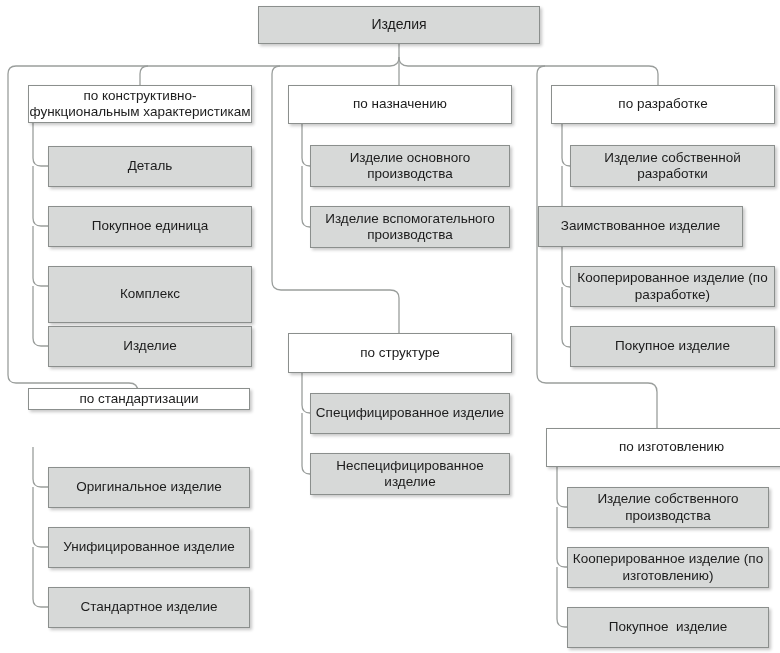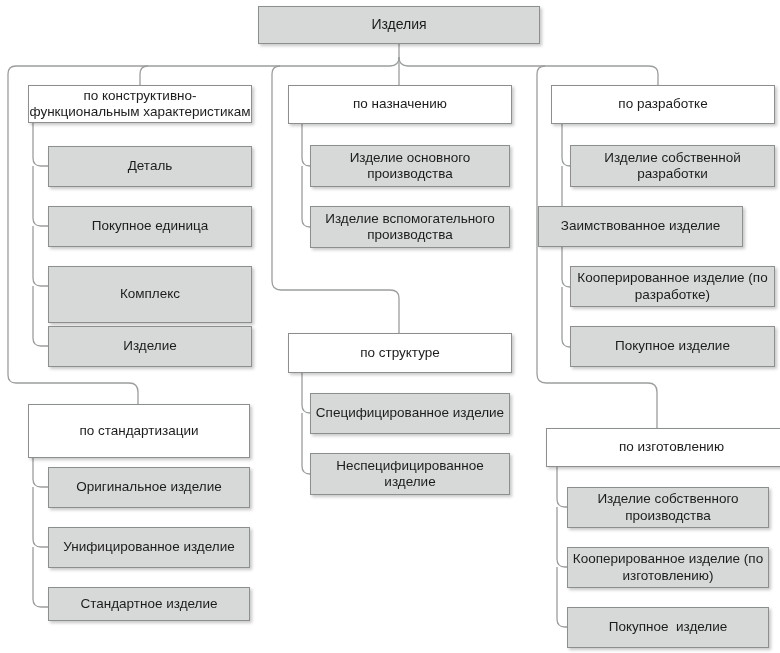--- a/index.html
+++ b/index.html
@@ -71,24 +71,24 @@
 
   <div class="node" style="left:258px;top:6px;width:282px;height:38px;font-size:14px">Изделия</div>
 
   <div class="node header" style="left:28px;top:85px;width:224px;height:38px">по конструктивно-
 функциональным характеристикам</div>
   <div class="node" style="left:48px;top:146px;width:204px;height:41px">Деталь</div>
   <div class="node" style="left:48px;top:206px;width:204px;height:41px">Покупное единица</div>
   <div class="node" style="left:48px;top:266px;width:204px;height:57px">Комплекс</div>
   <div class="node" style="left:48px;top:326px;width:204px;height:41px">Изделие</div>
 
-  <div class="node header" style="left:28px;top:404px;width:222px;height:54px">по стандартизации</div>
+  <div class="node header" style="left:28px;top:388px;width:222px;height:22px">по стандартизации</div>
   <div class="node" style="left:48px;top:467px;width:202px;height:41px">Оригинальное изделие</div>
   <div class="node" style="left:48px;top:527px;width:202px;height:41px">Унифицированное изделие</div>
-  <div class="node" style="left:48px;top:587px;width:202px;height:34px">Стандартное изделие</div>
+  <div class="node" style="left:48px;top:587px;width:202px;height:41px">Стандартное изделие</div>
 
   <div class="node header" style="left:288px;top:85px;width:224px;height:39px">по назначению</div>
   <div class="node" style="left:310px;top:145px;width:200px;height:42px">Изделие основного
 производства</div>
   <div class="node" style="left:310px;top:206px;width:200px;height:42px">Изделие вспомогательного
 производства</div>
 
   <div class="node header" style="left:288px;top:333px;width:224px;height:40px">по структуре</div>
   <div class="node" style="left:310px;top:393px;width:200px;height:41px">Специфицированное изделие</div>
   <div class="node" style="left:310px;top:453px;width:200px;height:42px">Неспецифицированное

